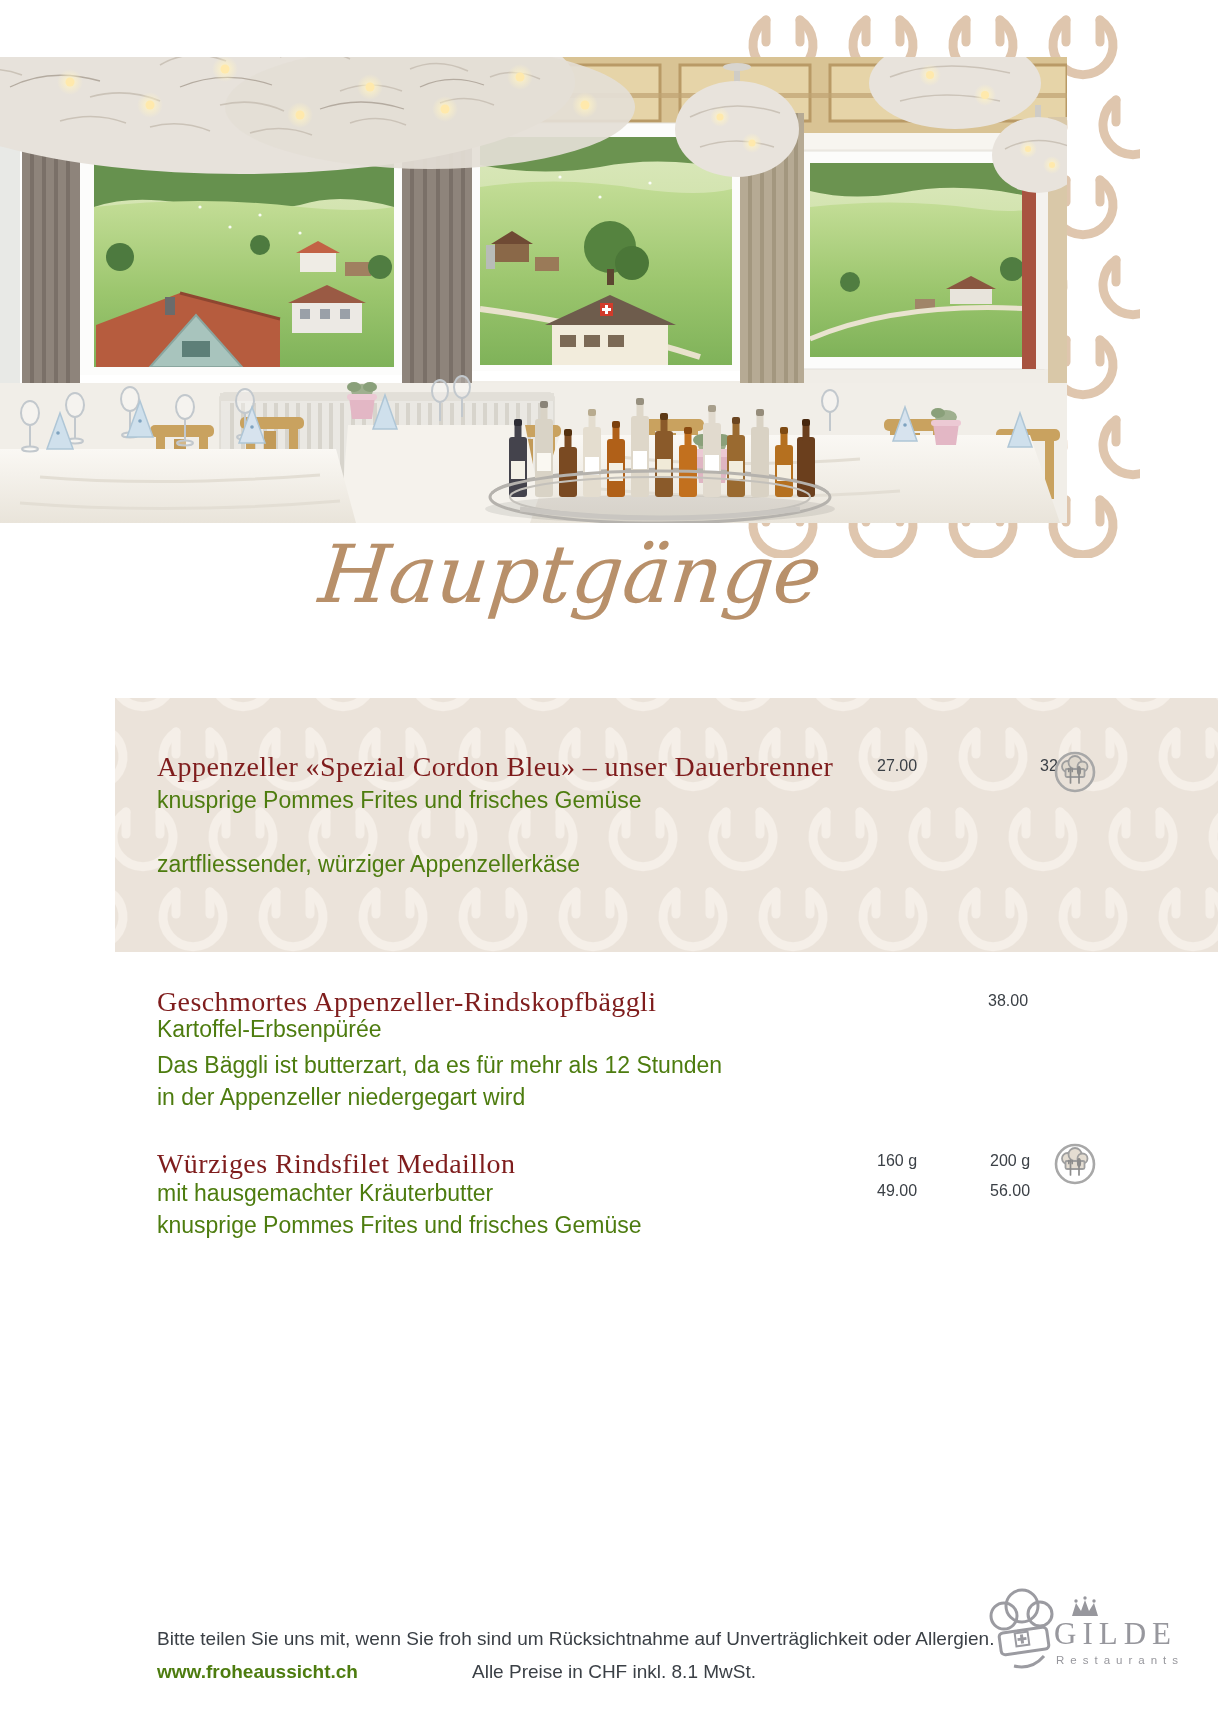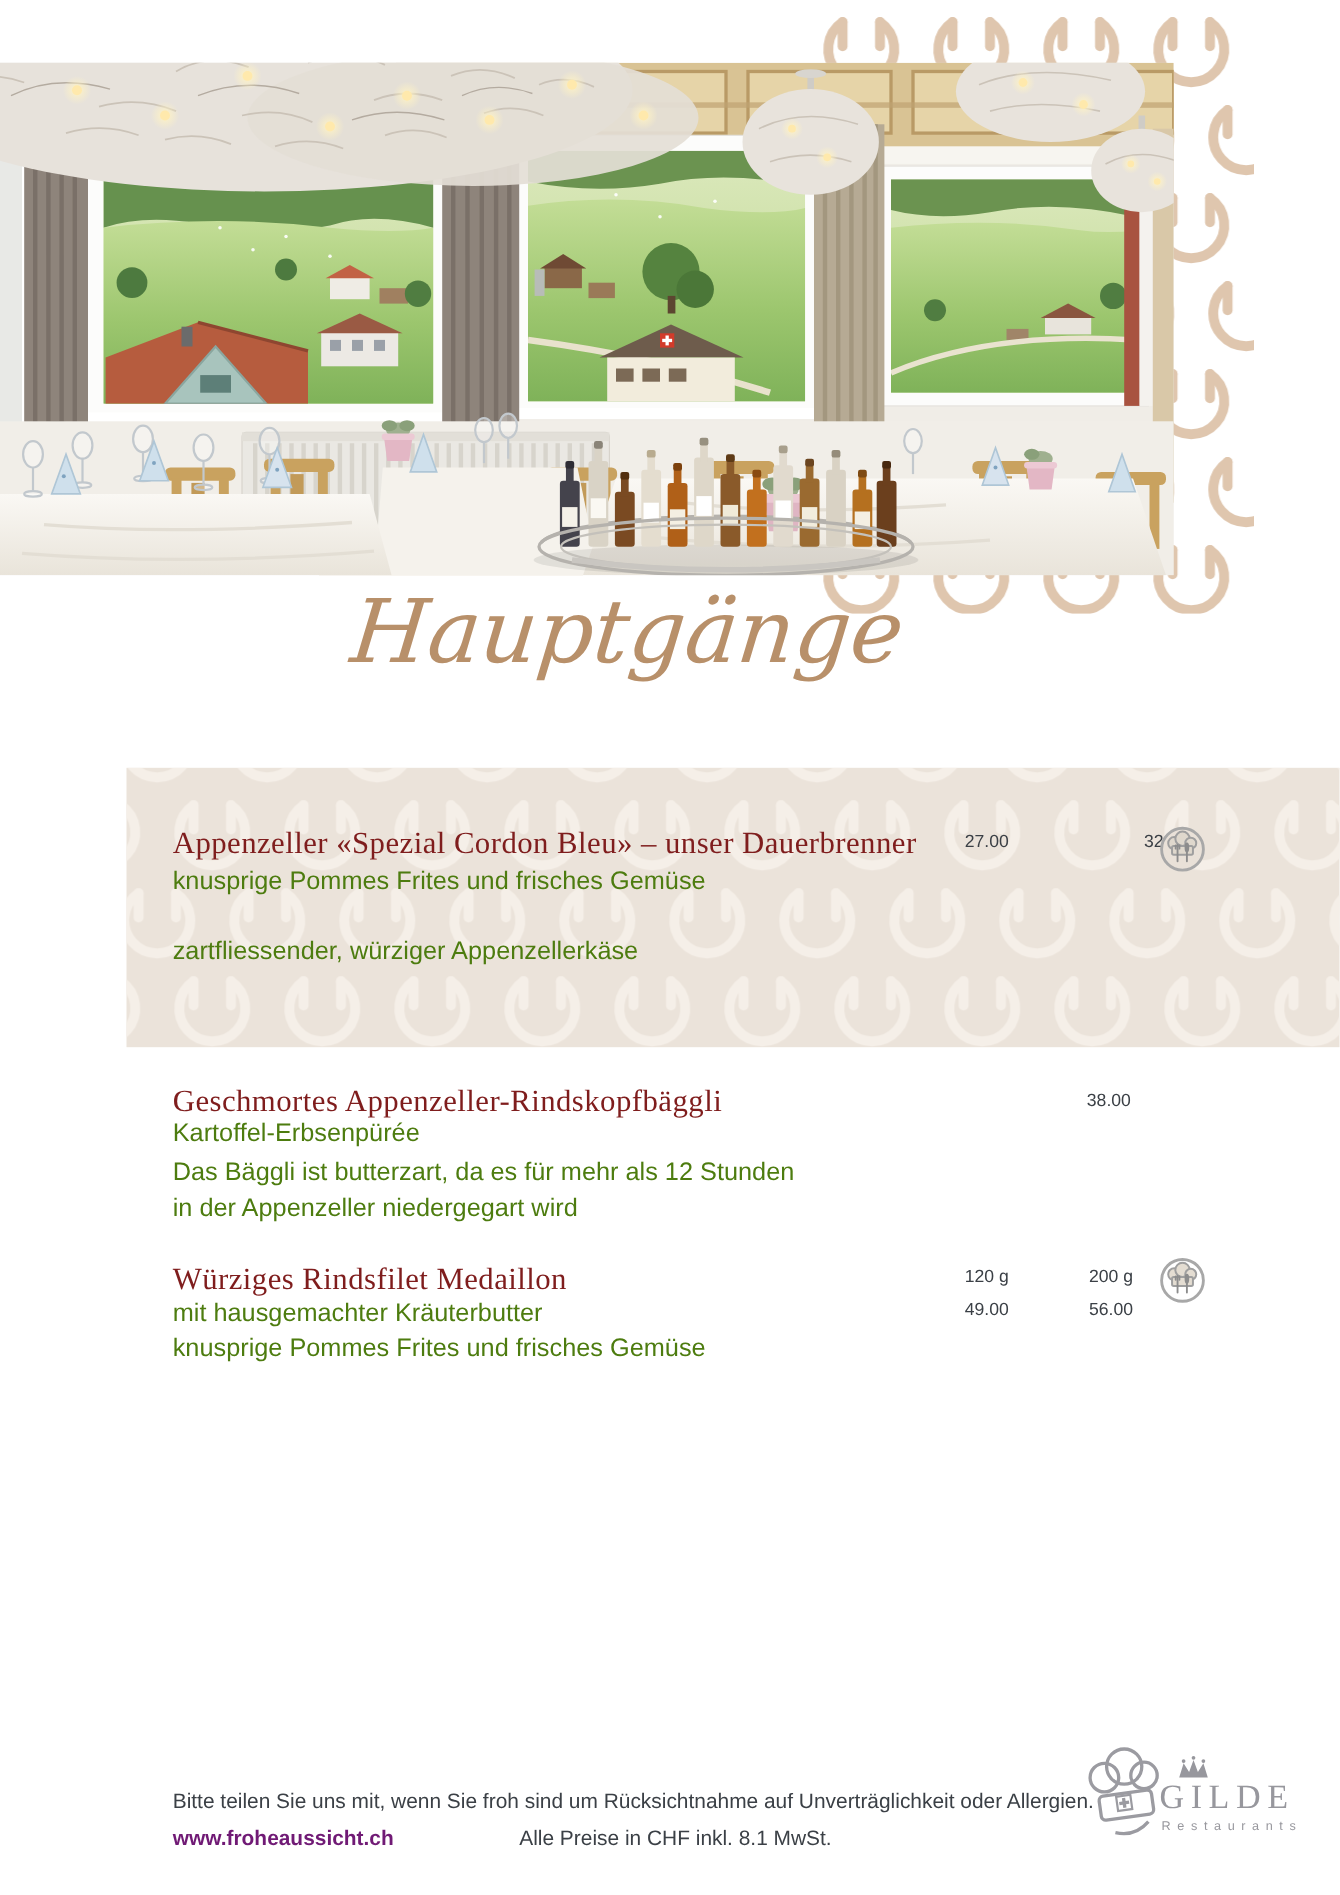--- a/index.html
+++ b/index.html
@@ -24,21 +24,21 @@
   #i1n{left:157px;top:884px;}
   #i2t{left:157px;top:986px;}  #i2p{left:988px;top:992px;}
   #i2d0{left:157px;top:1016px;}
   #i2n0{left:157px;top:1052px;} #i2n1{left:157px;top:1084px;}
   #i3t{left:157px;top:1148px;} #i3s1{left:877px;top:1152px;} #i3s2{left:990px;top:1152px;}
   #i3d0{left:157px;top:1180px;} #i3p1{left:877px;top:1182px;} #i3p2{left:990px;top:1182px;}
   #i3d1{left:157px;top:1212px;}
   #i3icon{left:1053px;top:1142px;}
   #fnote{left:157px;top:1628px;} #fweb{left:157px;top:1661px;} #fprice{left:472px;top:1661px;}
   #logo{left:958px;top:1586px;}
-  a#fweb{color:#701a75;text-decoration:none;cursor:pointer;}
+  a#fweb{color:#4d7c0f;text-decoration:none;cursor:pointer;}
 </style>
 </head>
 <body>
 
 <div id="page">
 
   <svg id="pattern-bg" class="abs" width="407" height="558">
     <defs>
       <pattern id="pr-o" width="200" height="160" patternUnits="userSpaceOnUse">
         <g fill="none" stroke="#dfc6ae" stroke-width="9" stroke-linecap="round">
@@ -534,21 +534,21 @@
   <div id="i1d0" class="abs body">knusprige Pommes Frites und frisches Gemüse</div>
   <div id="i1d2" class="abs body">zartfliessender, würziger Appenzellerkäse</div>
 
   <div id="i2t" class="abs ttl">Geschmortes Appenzeller-Rindskopfbäggli</div>
   <div id="i2p" class="abs price">38.00</div>
   <div id="i2d0" class="abs body">Kartoffel-Erbsenpürée</div>
   <div id="i2n0" class="abs body">Das Bäggli ist butterzart, da es für mehr als 12 Stunden</div>
   <div id="i2n1" class="abs body">in der Appenzeller niedergegart wird</div>
 
   <div id="i3t" class="abs ttl">Würziges Rindsfilet Medaillon</div>
-  <div id="i3s1" class="abs price">120 g</div>
+  <div id="i3s1" class="abs price">160 g</div>
   <div id="i3s2" class="abs price">200 g</div>
   <div id="i3d0" class="abs body">mit hausgemachter Kräuterbutter</div>
   <div id="i3p1" class="abs price">49.00</div>
   <div id="i3p2" class="abs price">56.00</div>
   <div id="i3d1" class="abs body">knusprige Pommes Frites und frisches Gemüse</div>
   <svg id="i3icon" class="abs" width="44" height="44" viewBox="0 0 44 44">
     <circle cx="22" cy="22" r="19" fill="#ffffff" stroke="#a8a8a8" stroke-width="2.6"></circle>
     <g stroke="#9f9f9f" stroke-width="1.8" fill="#e4ddd2">
       <circle cx="14.5" cy="16.5" r="5.5"></circle>
         <circle cx="22" cy="12.5" r="6.5"></circle>

